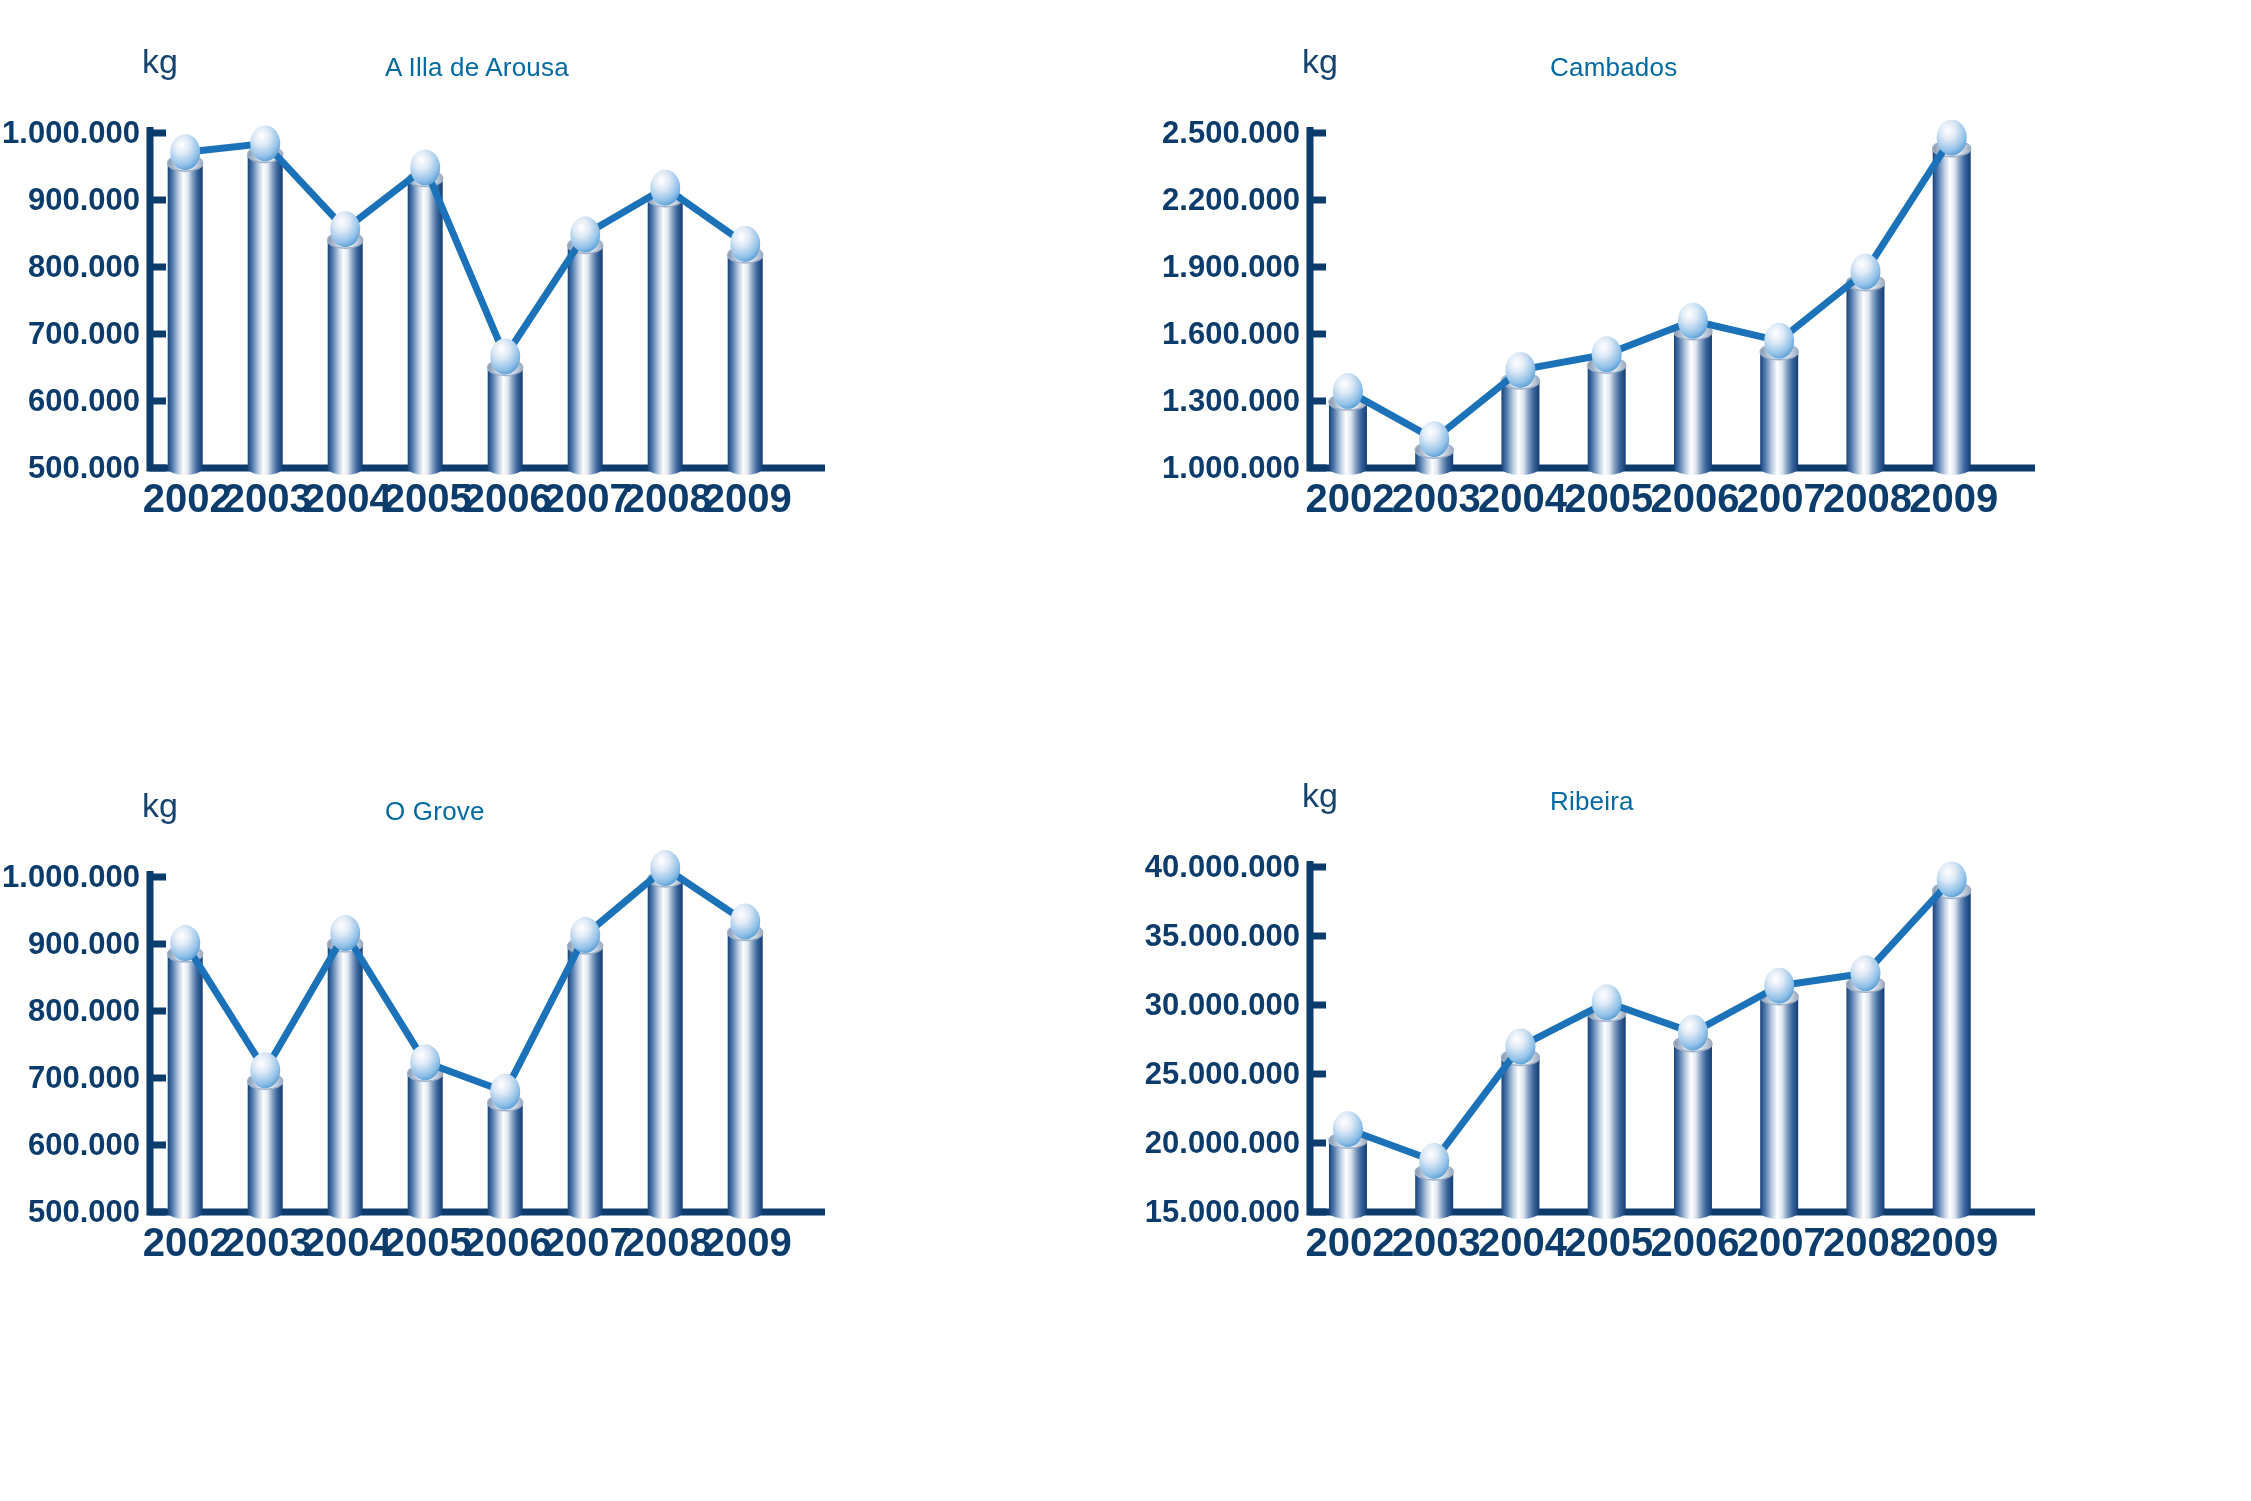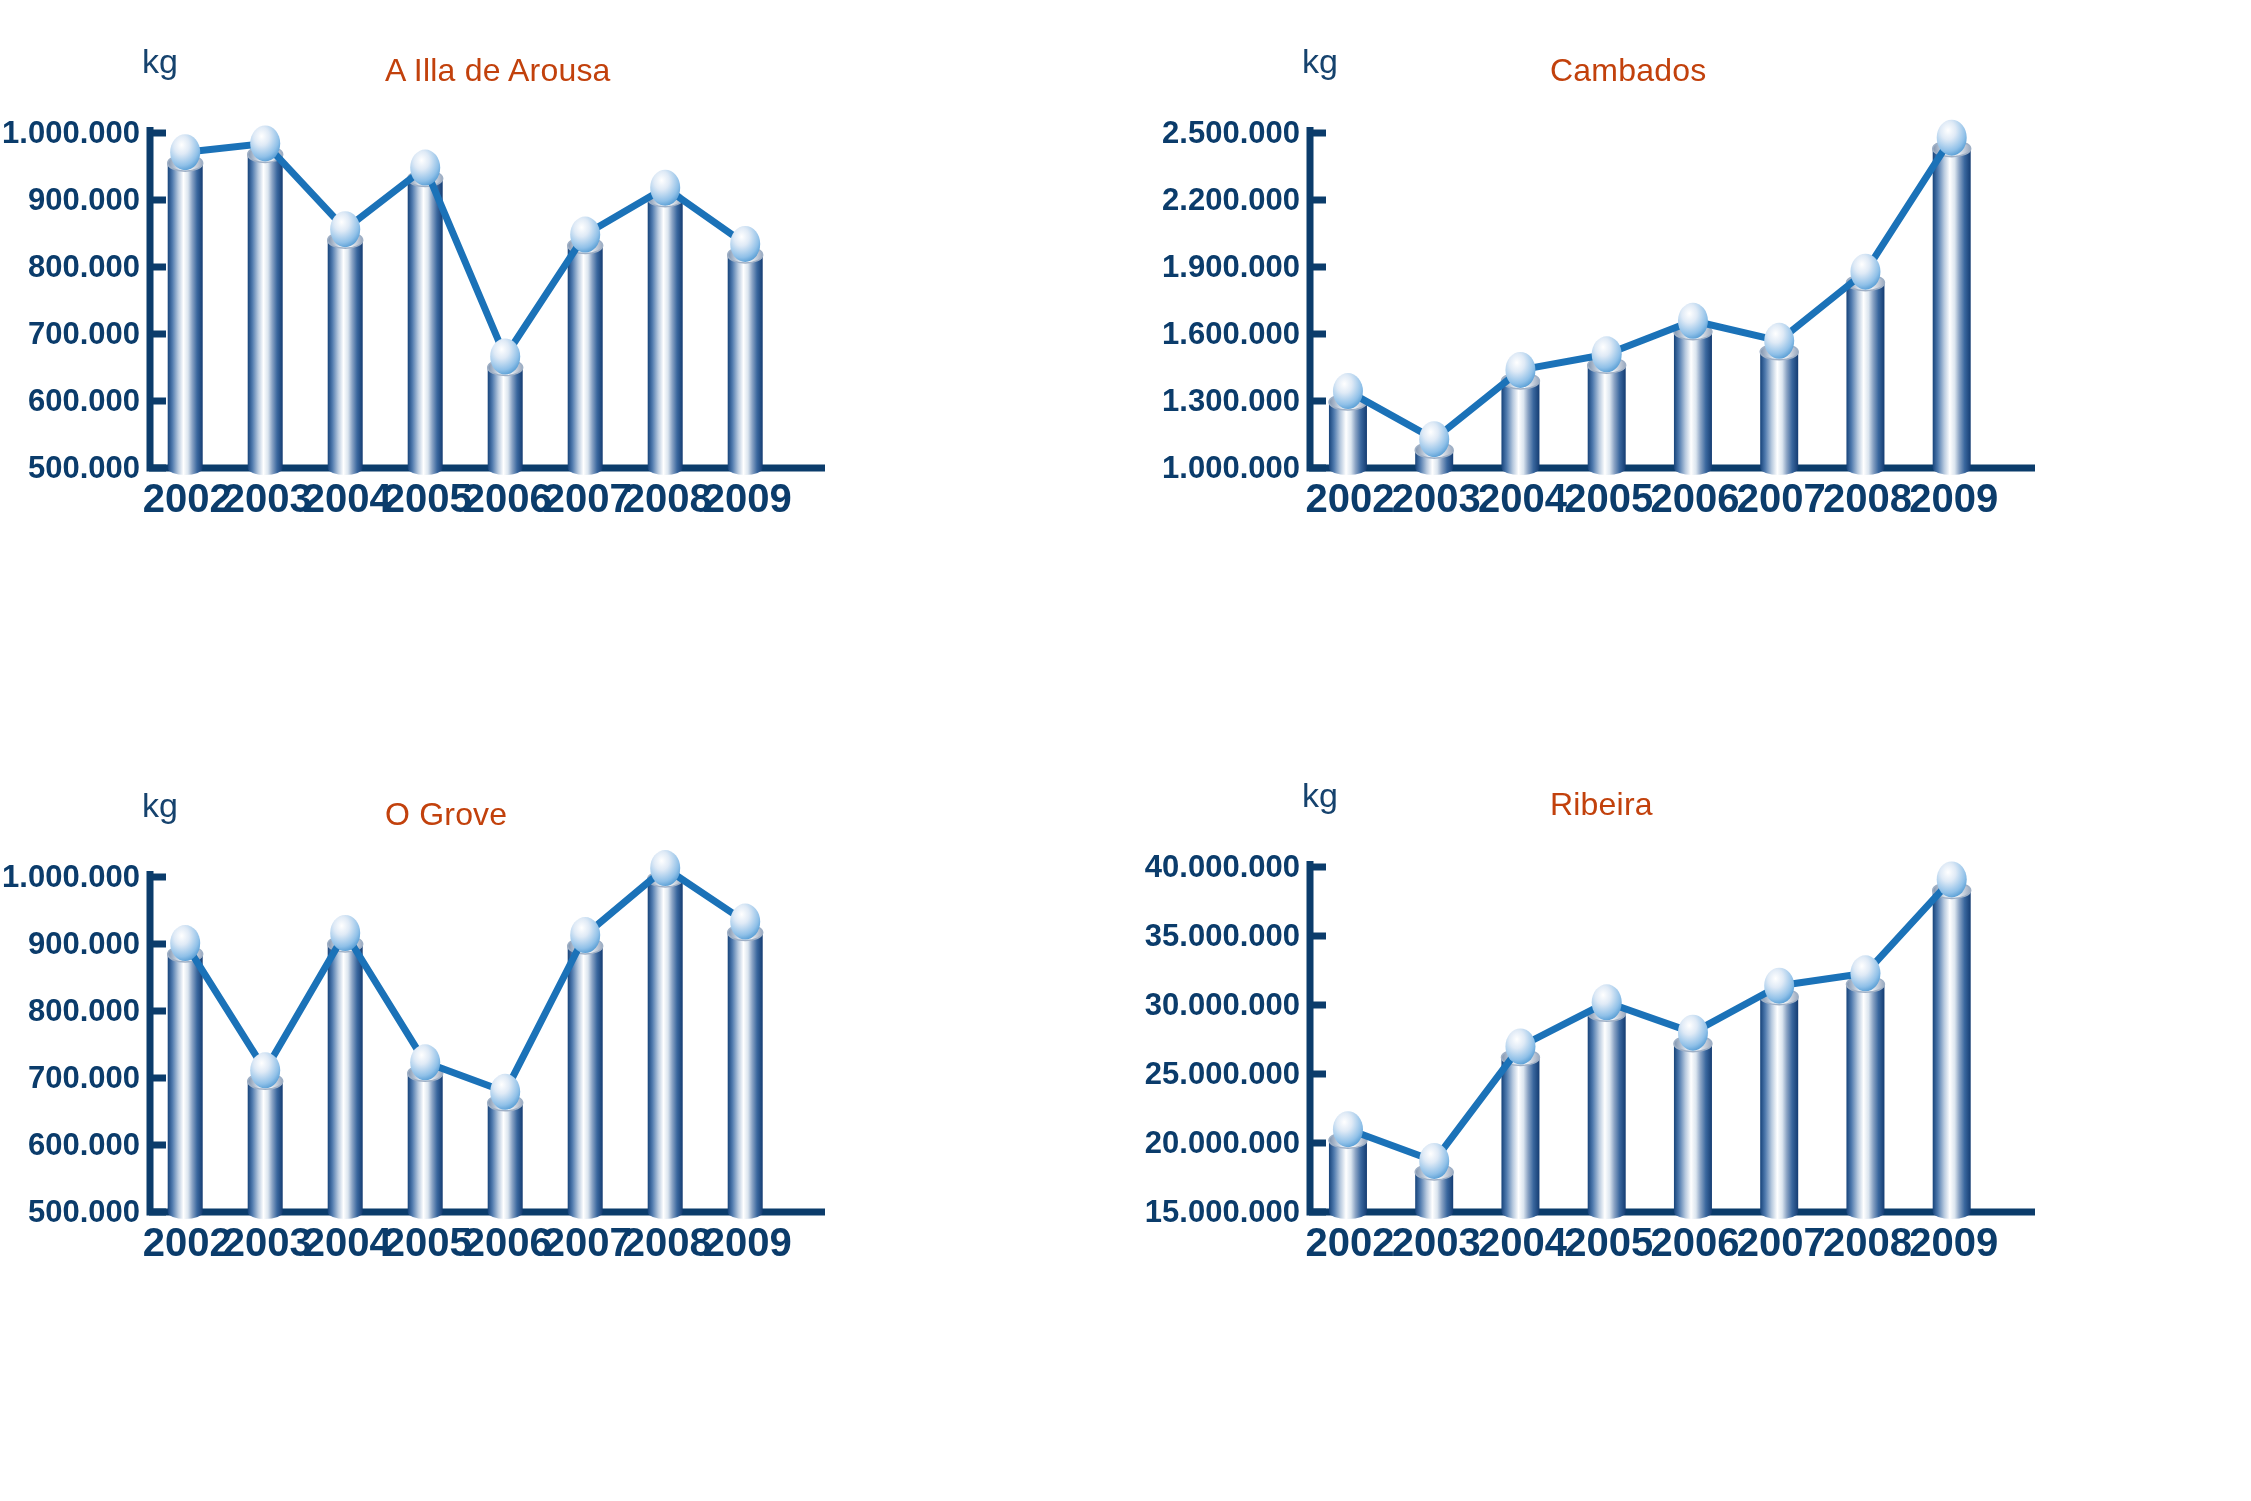--- a/index.html
+++ b/index.html
@@ -15,22 +15,22 @@
     position:absolute;
     text-decoration:underline;
   }
   .panel-tl{left:0;   top:0;   width:1120px;height:750px;}
   .panel-tr{left:1120px;top:0; width:1131px;height:750px;}
   .panel-bl{left:0;   top:750px;width:1120px;height:751px;}
   .panel-br{left:1120px;top:750px;width:1131px;height:751px;}
 
   .title{
     position:absolute;
-    color:#c2410c;
-    font-size:32px;
+    color:#0369a1;
+    font-size:26px;
     letter-spacing:.2px;
     white-space:nowrap;
     font-weight:400;
   }
   .unit{
     position:absolute;
     color:#16436e;
     font-size:34px;
     font-weight:400;
   }

